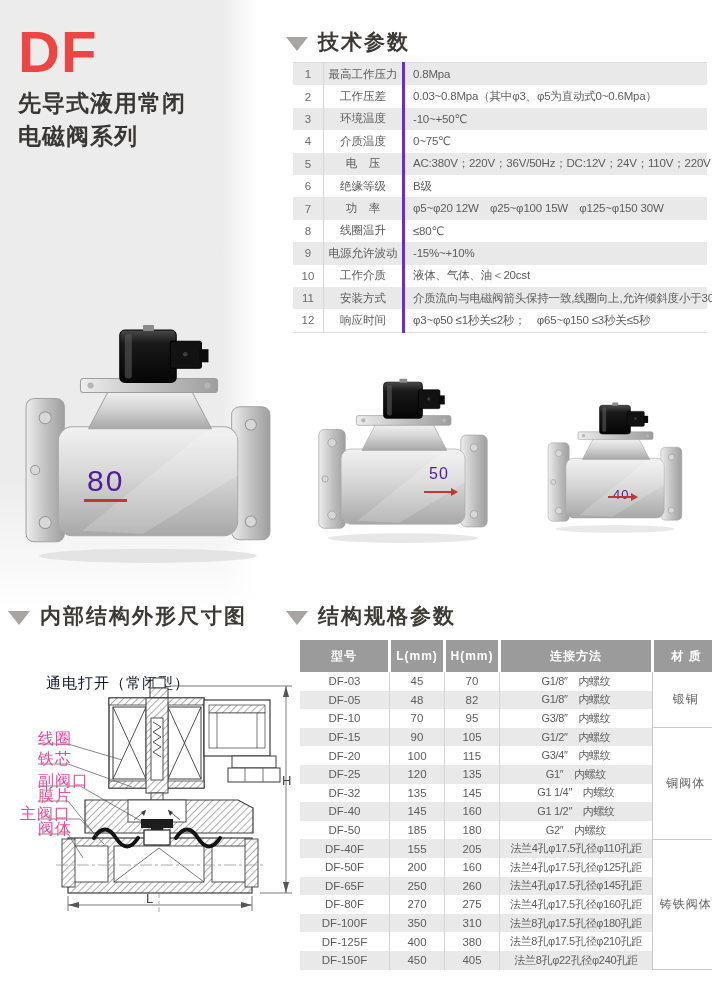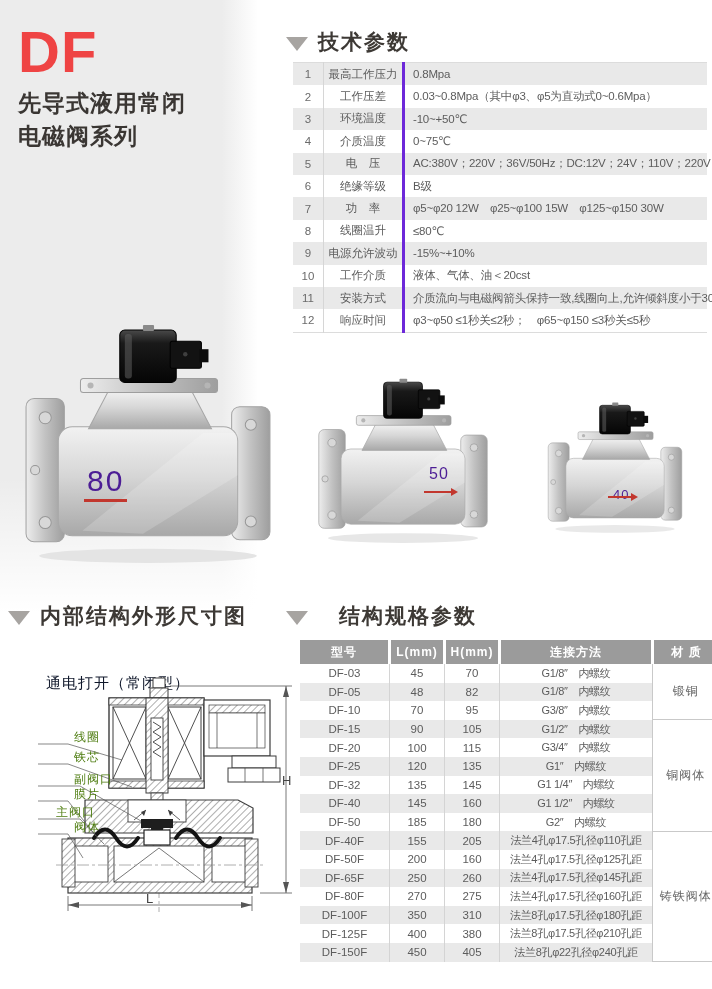--- a/index.html
+++ b/index.html
@@ -17,21 +17,21 @@
   .series-sub{position:absolute;left:18px;font-size:23px;font-weight:bold;color:#3a3633;letter-spacing:1px;}
   .sub1{top:88px;} .sub2{top:121px;}
 
   
   .sec-head{position:absolute;display:flex;align-items:center;}
   .tri{width:0;height:0;border-left:11px solid transparent;border-right:11px solid transparent;
        border-top:14px solid #a7a4a1;margin-right:10px;margin-top:3px;}
   .sec-title{font-size:21px;font-weight:bold;color:#3d3935;letter-spacing:2px;}
   #h-tech{left:286px;top:28px;justify-content:center;}
   #h-struct{left:8px;top:602px;}
-  #h-spec{left:286px;top:602px;gap:21px;}
+  #h-spec{left:286px;top:602px;}
 
   
   #tech{position:absolute;left:293px;top:62px;width:414px;border-collapse:collapse;table-layout:fixed;
         border-top:1px solid #dcdcdc;border-bottom:1px solid #dcdcdc;}
   #tech td{height:22.4px;font-size:11.5px;color:#5c5c5c;padding:0;white-space:nowrap;}
   #tech tr:nth-child(odd) td{background:#e9e9e9;}
   #tech td.no{width:30px;text-align:center;color:#6b6b6b;}
   #tech td.nm{width:78px;text-align:center;border-left:1px solid #d6d6d6;}
   #tech td.vl{border-left:3px solid #6d28d9;padding-left:8px;letter-spacing:-0.2px;}
 
@@ -47,29 +47,29 @@
   .varrow{position:absolute;display:flex;align-items:center;}
   .varrow .shaft{display:inline-block;height:2px;background:#c2372e;}
   .varrow .head{display:inline-block;width:0;height:0;border-left:7px solid #c2372e;
                 border-top:4px solid transparent;border-bottom:4px solid transparent;}
   .varrow-50{left:424px;top:488px;} .varrow-50 .shaft{width:27px;}
   .varrow-40{left:608px;top:493px;} .varrow-40 .shaft{width:23px;}
 
   
   .struct-sub{position:absolute;left:46px;top:674px;font-size:15px;color:#0f172a;letter-spacing:1px;}
   #drawing{position:absolute;left:10px;top:670px;width:300px;height:300px;}
-  .dlabel{position:absolute;font-size:12px;color:#4d7c0f;letter-spacing:1px;margin-left:36px;}
+  .dlabel{position:absolute;font-size:16px;color:#ec4899;letter-spacing:1px;}
   .dl-0{left:38px;top:729px;} .dl-1{left:38px;top:749px;} .dl-2{left:38px;top:771px;}
   .dl-3{left:38px;top:786px;} .dl-4{left:20px;top:804px;} .dl-5{left:38px;top:819px;}
   .dim-l{position:absolute;left:146px;top:891px;font-size:13px;color:#444;}
   .dim-h{position:absolute;left:282px;top:773px;font-size:13px;color:#444;}
 
   
   #spec{position:absolute;left:300px;top:640px;width:407px;border-collapse:collapse;table-layout:fixed;}
-  #spec th{height:24px;background:#9b9b9b;color:#fff;font-size:12px;font-weight:bold;letter-spacing:1px;padding:0;}
+  #spec th{height:32px;background:#9b9b9b;color:#fff;font-size:12px;font-weight:bold;letter-spacing:1px;padding:0;}
   #spec th + th{border-left:3px solid #fff;}
   #spec td{height:18.6px;font-size:11.5px;color:#5c5c5c;text-align:center;padding:0;white-space:nowrap;}
   #spec td.alt{background:#e9e9e9;}
   #spec td.c2,#spec td.c3,#spec td.c4{border-left:1px solid #d4d4d4;}
   #spec td.c4{font-size:11px;letter-spacing:-0.3px;}
   #spec td.mat{background:#fff;border-left:1px solid #c9c9c9;border-right:1px solid #dedede;
                border-bottom:1px solid #c9c9c9;color:#666;font-size:12px;letter-spacing:1px;}
   .w-model{width:88px;} .w-l{width:52px;} .w-h{width:52px;} .w-conn{width:150px;} .w-mat{width:65px;}
 </style>
 </head>

